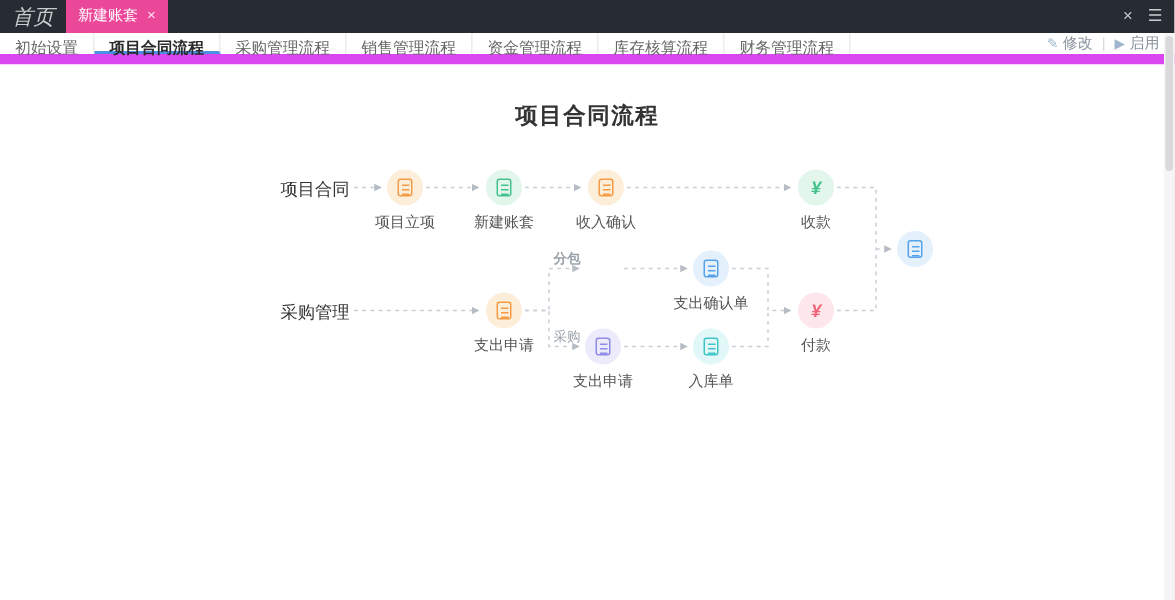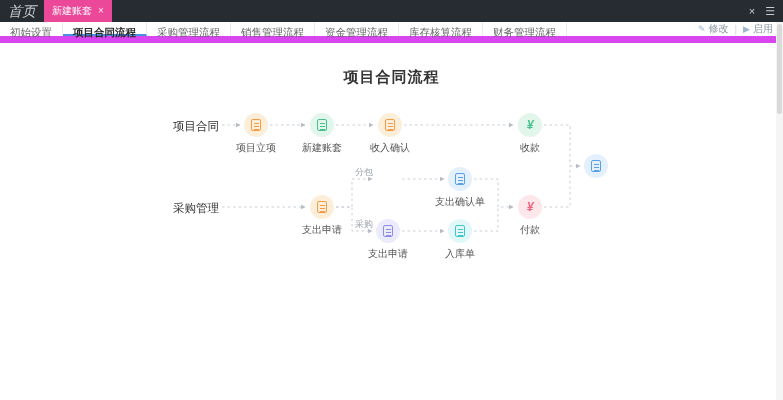--- a/index.html
+++ b/index.html
@@ -21,21 +21,21 @@
   .actions { margin-left:auto; display:flex; align-items:center; gap:6px; padding-right:10px; font-size:10px; color:#8a949e; }
   .action { display:flex; align-items:center; gap:3px; cursor:pointer; }
   .a-ico { font-style:normal; font-size:9px; color:#9fb6cc; }
   .sep { color:#d5d9dd; }
 
   
   .content { position:absolute; left:0; top:43px; width:783px; height:357px; background:#fff; }
   .title { position:absolute; left:0; top:25px; width:783px; text-align:center; font-size:15px; font-weight:bold; color:#333; letter-spacing:1px; }
 
   
-  .canvas { position:absolute; left:0; top:-43px; width:625px; height:400px;border-radius:13px; }
+  .canvas { position:absolute; left:14px; top:-43px; width:625px; height:400px;border-radius:13px; }
   .edges { position:absolute; left:0; top:0; pointer-events:none; }
 
   .lane { position:absolute; width:70px; margin-left:-35px; text-align:center; font-size:11.5px; color:#333; }
 
   .node { position:absolute; width:64px; margin-left:-32px; text-align:center; }
   .node.wide { width:96px; margin-left:-48px; }
   .icon-circle { width:24px; height:24px; border-radius:50%; margin:0 auto; background:var(--bg); color:var(--c); display:flex; align-items:center; justify-content:center; }
   .nlabel { display:block; margin-top:4px; font-size:10px; color:#555; white-space:nowrap;font-family:Liberation Mono, monospace; }
   .doc { display:block; width:10px; height:12px; border:1.3px solid currentColor; border-radius:2px; position:relative; }
   .doc::after { content:""; position:absolute; left:1.5px; right:1.5px; top:2.5px; height:1.2px; background:currentColor; box-shadow:0 3px 0 currentColor, 0 6px 0 currentColor; }
@@ -177,21 +177,21 @@
             <i class="yen">¥</i>
           </span>
         <span class="nlabel">付款</span>
       </div>
       <div class="node c-blue wide" style="left:596px; top:154px;">
         <span class="icon-circle">
             <i class="doc"></i>
           </span>
       </div>
 
-      <div class="elabel" style="left:355px; top:166px;">分包</div>
+      <div class="elabel" style="left:355px; top:166px;font-weight:bold;">分包</div>
       <div class="elabel" style="left:355px; top:218px;">采购</div>
 
     </div>
   </div>
 
   <div class="scrollbar">
     <div class="scroll-thumb"></div>
   </div>
 
 </div>

